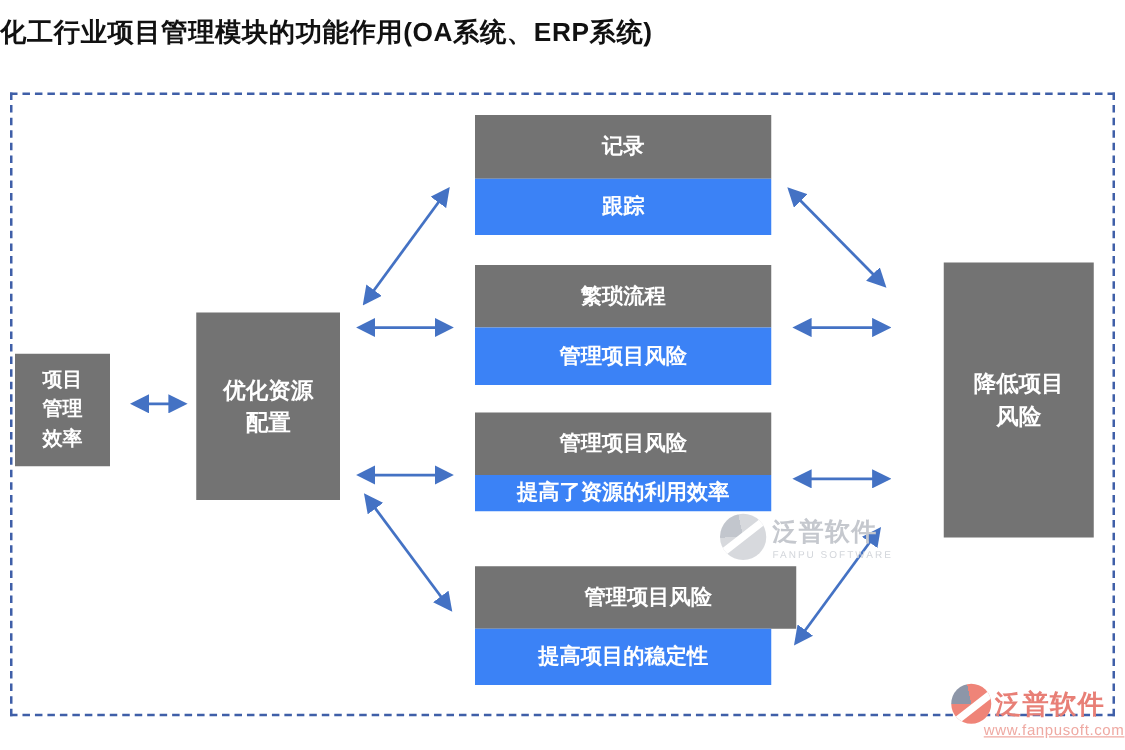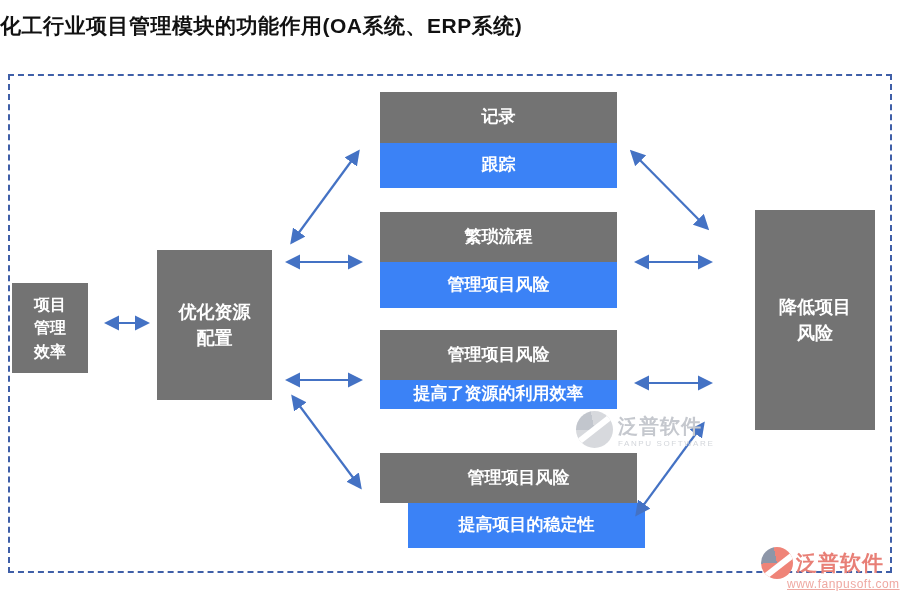--- a/index.html
+++ b/index.html
@@ -24,21 +24,21 @@
   }
   .blue{background:#737373;}
   .orange{background:#3b82f6;}
   .node-left      {left:12px;  top:283px; width:76px;  height:90px;  font-size:16px;}
   .node-source    {left:157px; top:250px; width:115px; height:150px; font-size:18px;text-align:center;}
   .node-right     {left:755px; top:210px; width:120px; height:220px; font-size:18px;}
   .pair-top, .pair-bottom{left:380px; width:237px; font-size:17px;}
   .p1t{top:92px;height:51px;}  .p1b{top:143px;height:45px;}
   .p2t{top:212px;height:50px;} .p2b{top:262px;height:46px;}
   .p3t{top:330px;height:50px;} .p3b{top:380px;height:29px;}
-  .p4t{top:453px;height:50px;padding-left:20px;} .p4b{top:503px;height:45px;margin-left:28px;}
+  .p4t{top:453px;height:50px;padding-left:20px;} .p4b{top:503px;height:45px;}
   .arrows{
     position:absolute;left:0;top:0;width:900px;height:600px;
     pointer-events:none;
   }
   
   .fp-logo{
     position:relative;border-radius:50%;overflow:hidden;flex:0 0 auto;
   }
   .fp-logo::after{
     content:"";position:absolute;left:-6px;top:15px;width:50px;height:6px;

